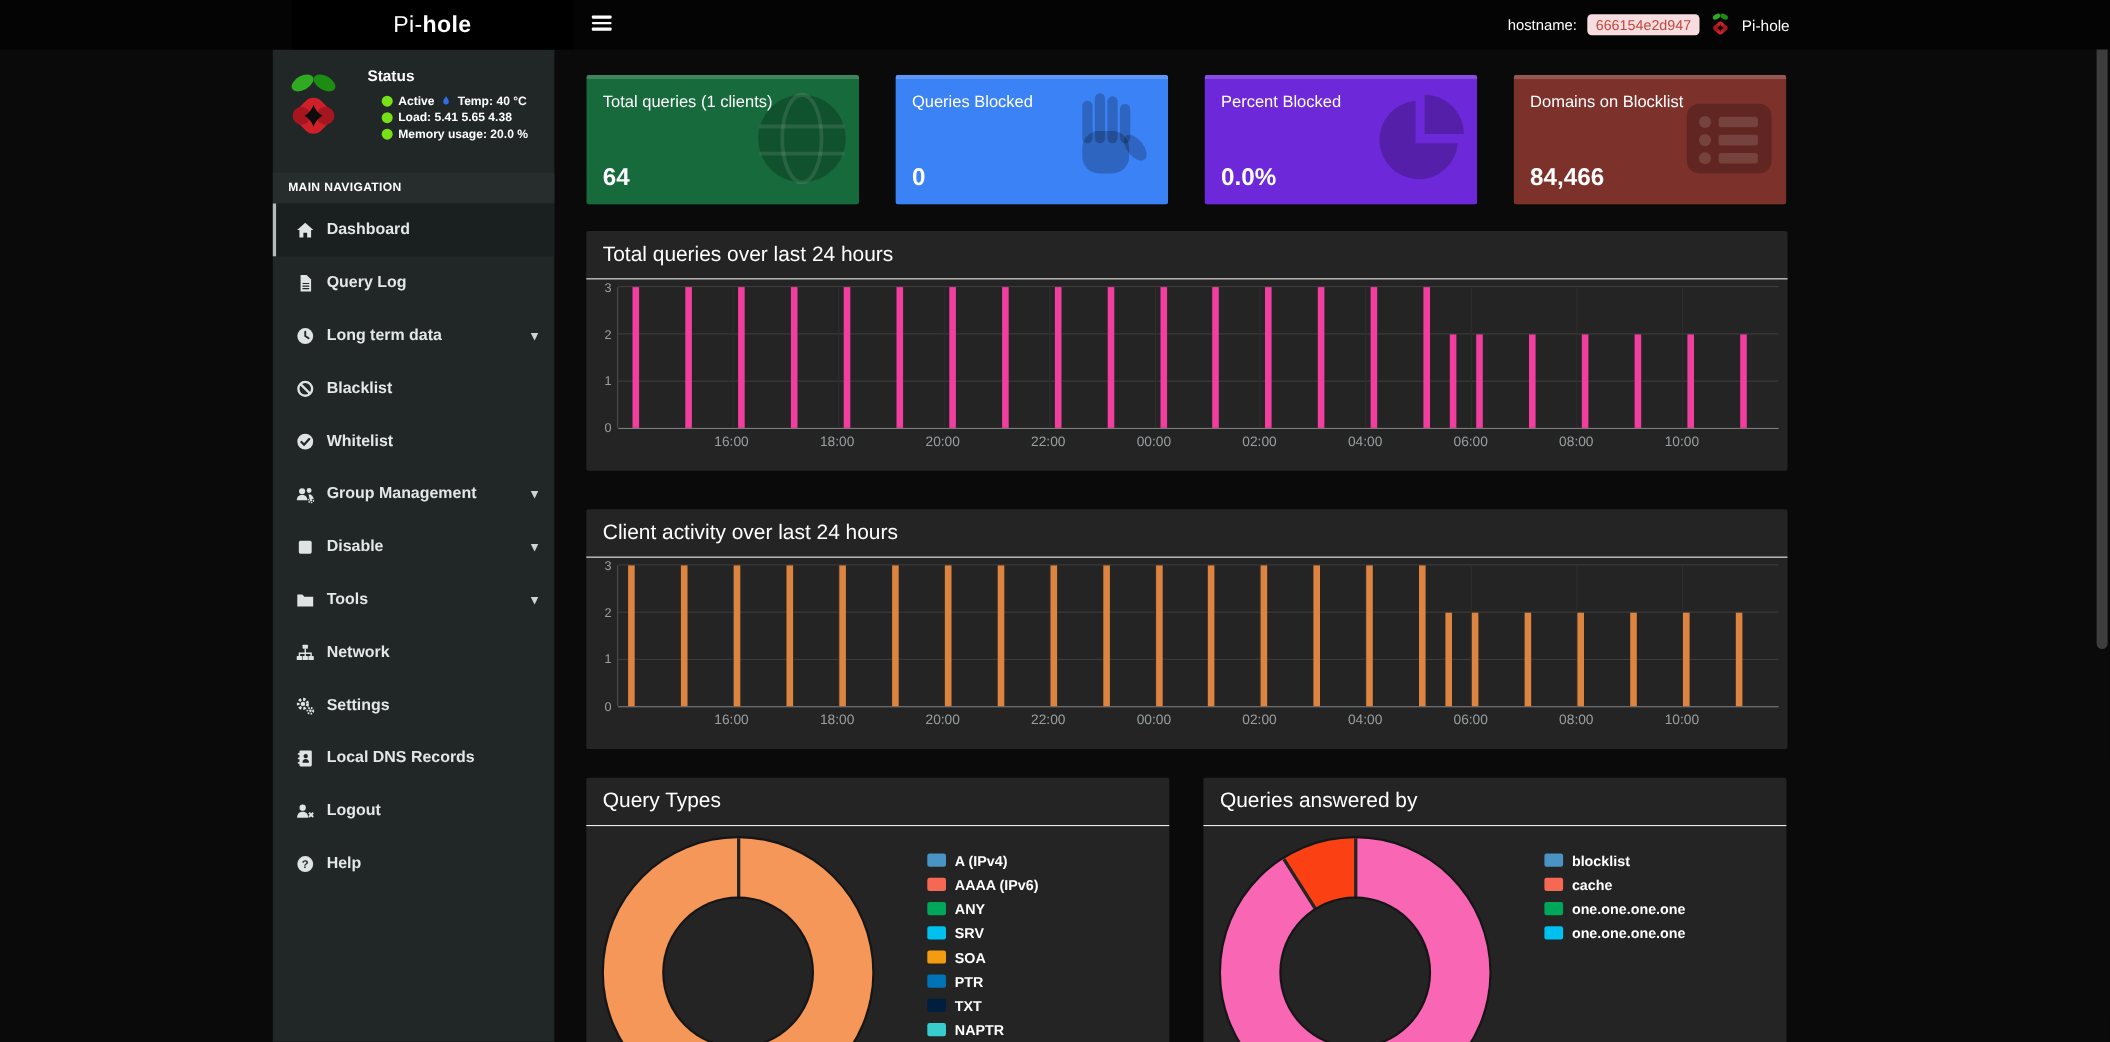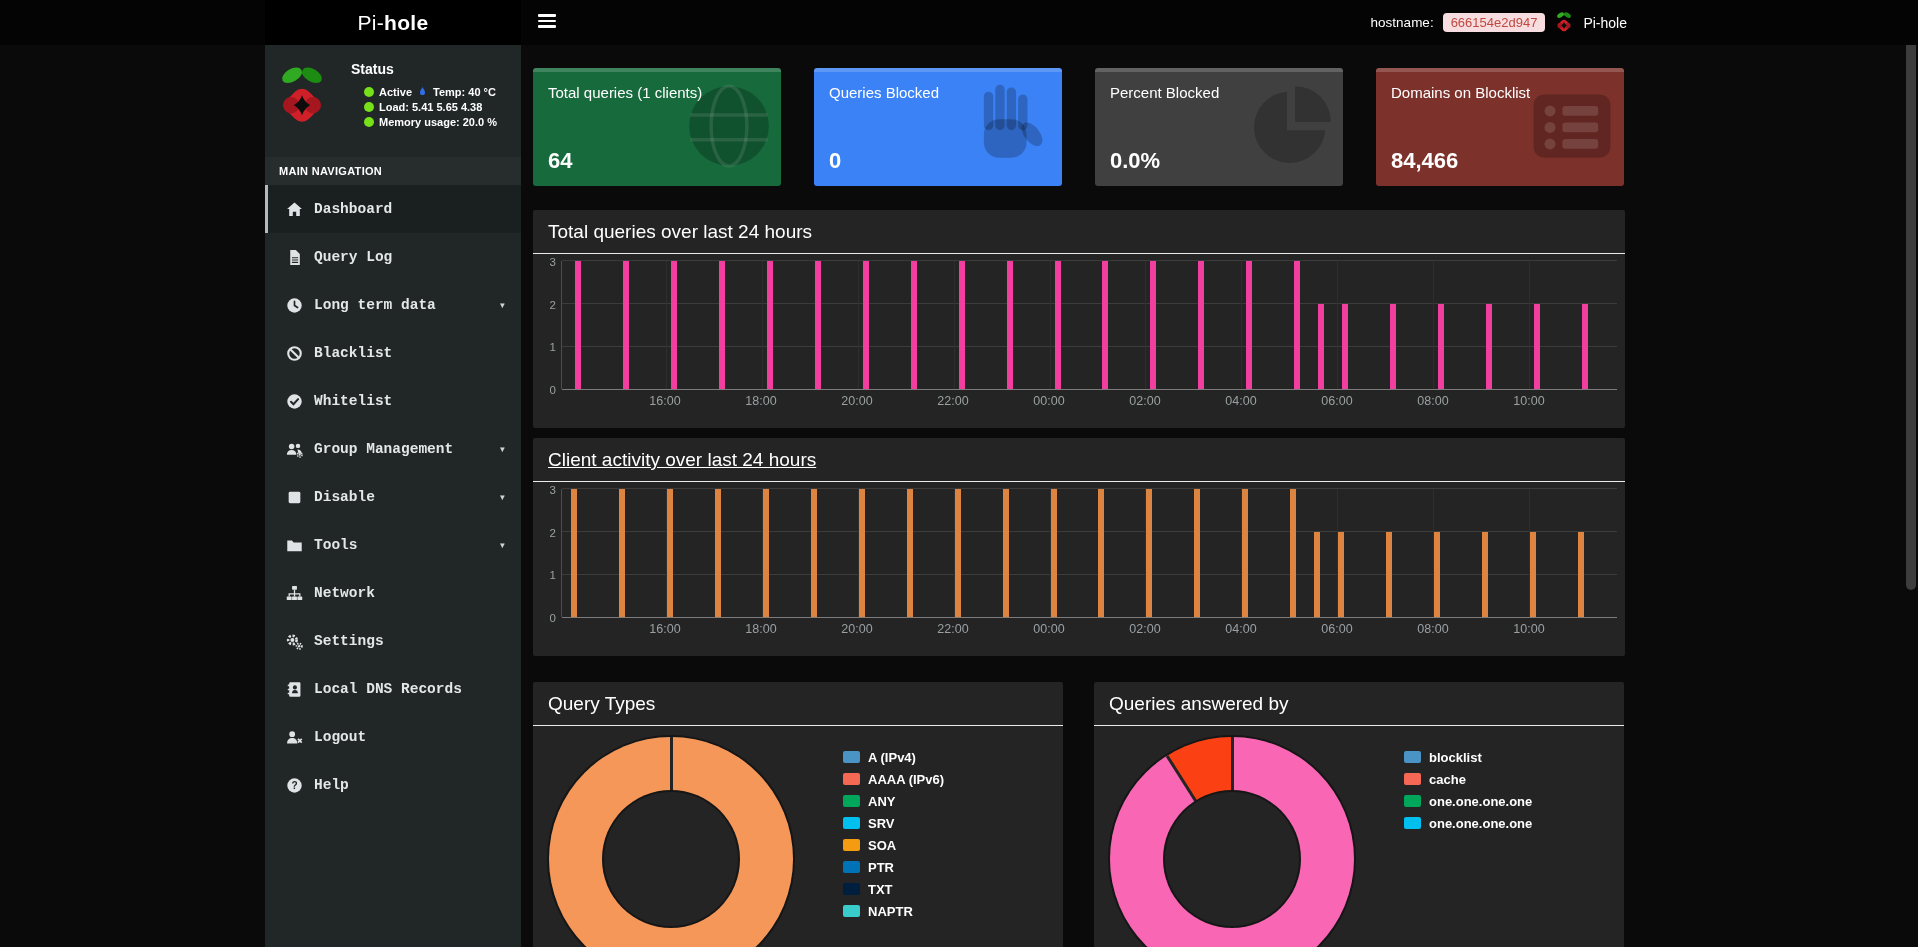--- a/index.html
+++ b/index.html
@@ -12,33 +12,33 @@
     display:flex; align-items:center; justify-content:center; font-size:21px; letter-spacing:.3px; }
   .logo b { font-weight:700; }
   .hamburger { position:absolute; left:538px; top:14px; width:18px; height:16px; background:none; border:none; cursor:pointer; }
   .hamburger span { display:block; width:18px; height:2.5px; background:#fff; margin-bottom:3.2px; border-radius:1px; }
   .nav-right { position:absolute; right:291px; top:0; height:45px; display:flex; align-items:center; gap:9px; }
   .nav-right .hn-label { font-size:13.5px; }
   .hostname-badge { background:#f7dde0; color:#c0493f; font-size:13px; padding:2px 8px; border-radius:4px; }
   .brand { font-size:14px; }
 
   
-  .sidebar { position:absolute; left:265px; top:45px; width:256px; height:902px; background:#212627; }
+  .sidebar { position:absolute; left:248px; top:45px; width:256px; height:902px; background:#212627; }
   .status-panel { position:relative; height:112px; padding:14px 10px 10px 8px; }
   .status-panel .berry { position:absolute; left:8px; top:16px; width:58px; height:74px; }
   .status-texts { margin-left:78px; }
   .status-title { font-weight:700; font-size:14px; margin:2px 0 8px; }
   .status-row { display:flex; align-items:center; gap:5px; font-size:11px; font-weight:700; margin-bottom:3px; white-space:nowrap;margin-left:13px; }
   .dot { width:10px; height:10px; border-radius:50%; display:inline-block; flex:0 0 auto; }
   .flame { width:11px; height:13px; flex:0 0 auto; }
 
   .nav-section-label { height:28px; line-height:28px; background:#272c2d; color:#fff;
     font-size:11px; font-weight:700; padding-left:14px; letter-spacing:.3px; }
 
-  .menu { display:block;font-family:Liberation Mono, monospace; }
+  .menu { display:block; }
   .menu-item { position:relative; display:flex; align-items:center; height:48px; padding-left:18px;
     color:#e4e7e8; text-decoration:none; font-size:14.5px; font-weight:600; cursor:pointer;
     border-left:3px solid transparent; }
   .menu-item.active { background:#1a1f20; border-left:3px solid #b4b9bb; }
   .mi-icon { width:17px; height:17px; margin-right:11px; flex:0 0 auto; }
   .mi-icon svg { width:17px; height:17px; }
   .chev { position:absolute; right:15px; top:50%; transform:translateY(-50%); font-size:12px; color:#cfd4d6; }
 
   
   .content { position:absolute; left:533px; top:45px; width:1092px; }
@@ -46,21 +46,21 @@
   .cards { display:flex; gap:33px; margin-top:23px; }
   .card { position:relative; width:248px; height:118px; border-radius:3px; overflow:hidden;
     border-top:4px solid rgba(255,255,255,.18); padding:12px 15px; }
   .card-label { font-size:15px; }
   .card-value { position:absolute; left:15px; bottom:12px; font-size:22px; font-weight:700; }
   .card-icon { position:absolute; right:8px; top:10px; width:88px; height:88px; }
 
   .box { background:#242424; border-radius:2px; position:relative; }
   .box-title { font-size:19px; font-weight:400; padding:11px 15px 10px; border-bottom:1px solid #ececec; }
   .chartbox { margin-top:24px; height:218px; }
-  .chartbox + .chartbox { margin-top:10px;text-decoration:underline; }
+  .chartbox + .chartbox { margin-top:35px; }
 
   .plot { position:absolute; left:28px; right:8px; top:51px; height:128px; border-left:1px solid #4d4d4d; }
   .hgrid { position:absolute; left:0; right:0; height:1px; background:#3c3c3c; }
   .hgrid.zero { background:#7c7c7c; }
   .vgrid { position:absolute; top:0; bottom:0; width:1px; background:#2e2e2e; }
   .ylab { position:absolute; left:-26px; width:20px; text-align:right; font-size:11.5px; color:#9aa0a2; }
   .bar { position:absolute; bottom:0; width:6px; }
   .xlabels { position:absolute; left:28px; right:8px; top:184px; height:16px; }
   .xlab { position:absolute; transform:translateX(-50%); font-size:12.5px; color:#9aa0a2; }
 
@@ -356,21 +356,21 @@
             <use href="#i-globe"></use>
           </svg>
       </div>
       <div class="card" style="background: #3b82f6;">
         <div class="card-label">Queries Blocked</div>
         <div class="card-value">0</div>
         <svg class="card-icon" viewBox="0 0 64 64">
             <use href="#i-hand"></use>
           </svg>
       </div>
-      <div class="card" style="background: #404040;">
+      <div class="card" style="background: #6d28d9;">
         <div class="card-label">Percent Blocked</div>
         <div class="card-value">0.0%</div>
         <svg class="card-icon" viewBox="0 0 64 64">
             <use href="#i-pie"></use>
           </svg>
       </div>
       <div class="card" style="background: rgb(125, 49, 43);">
         <div class="card-label">Domains on Blocklist</div>
         <div class="card-value">84,466</div>
         <svg class="card-icon" viewBox="0 0 64 64">

